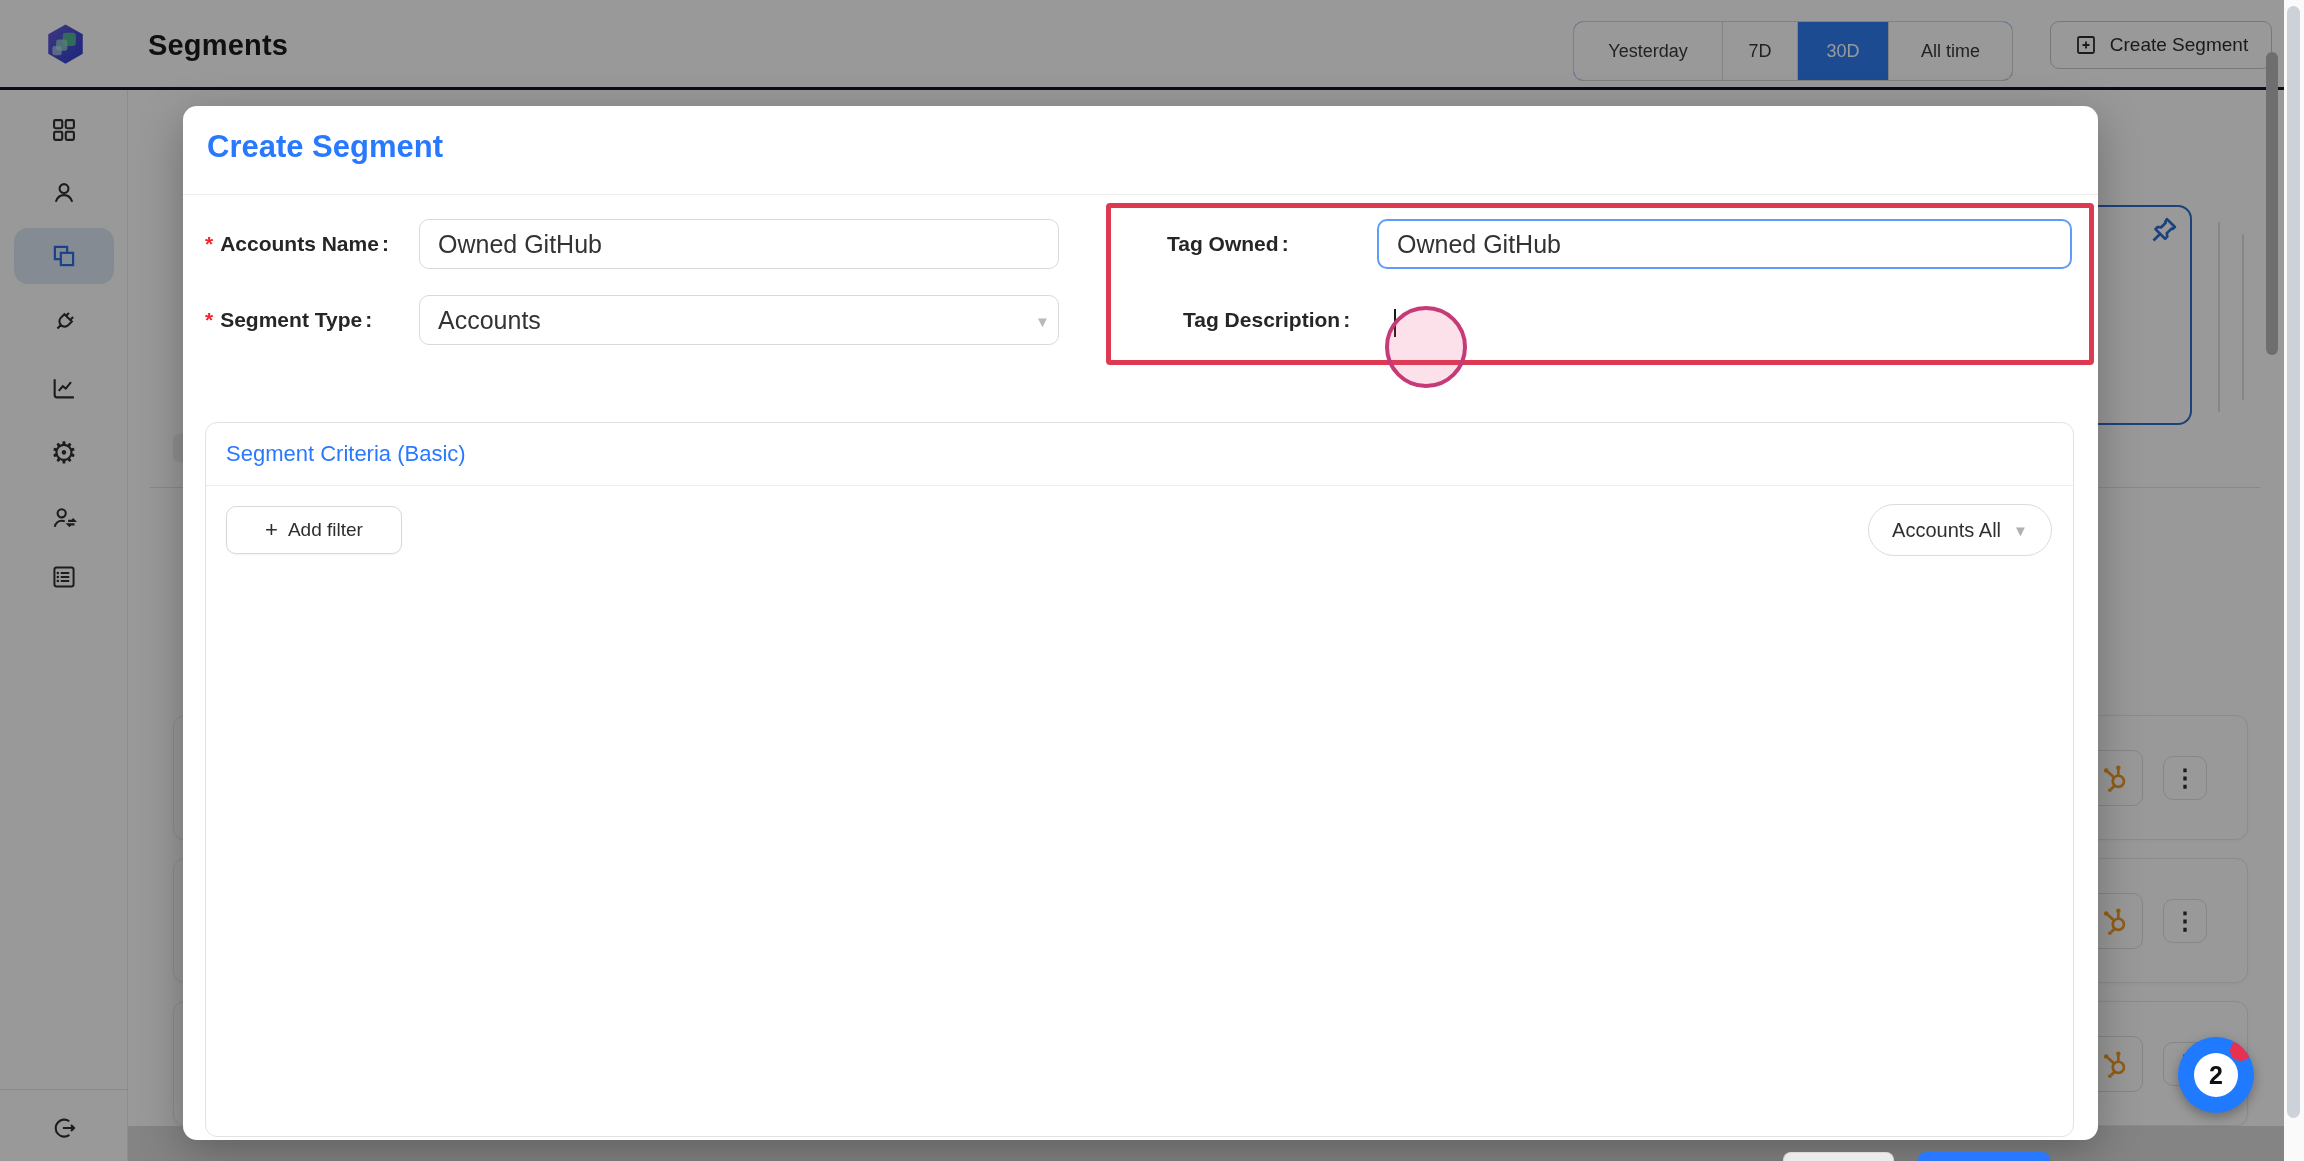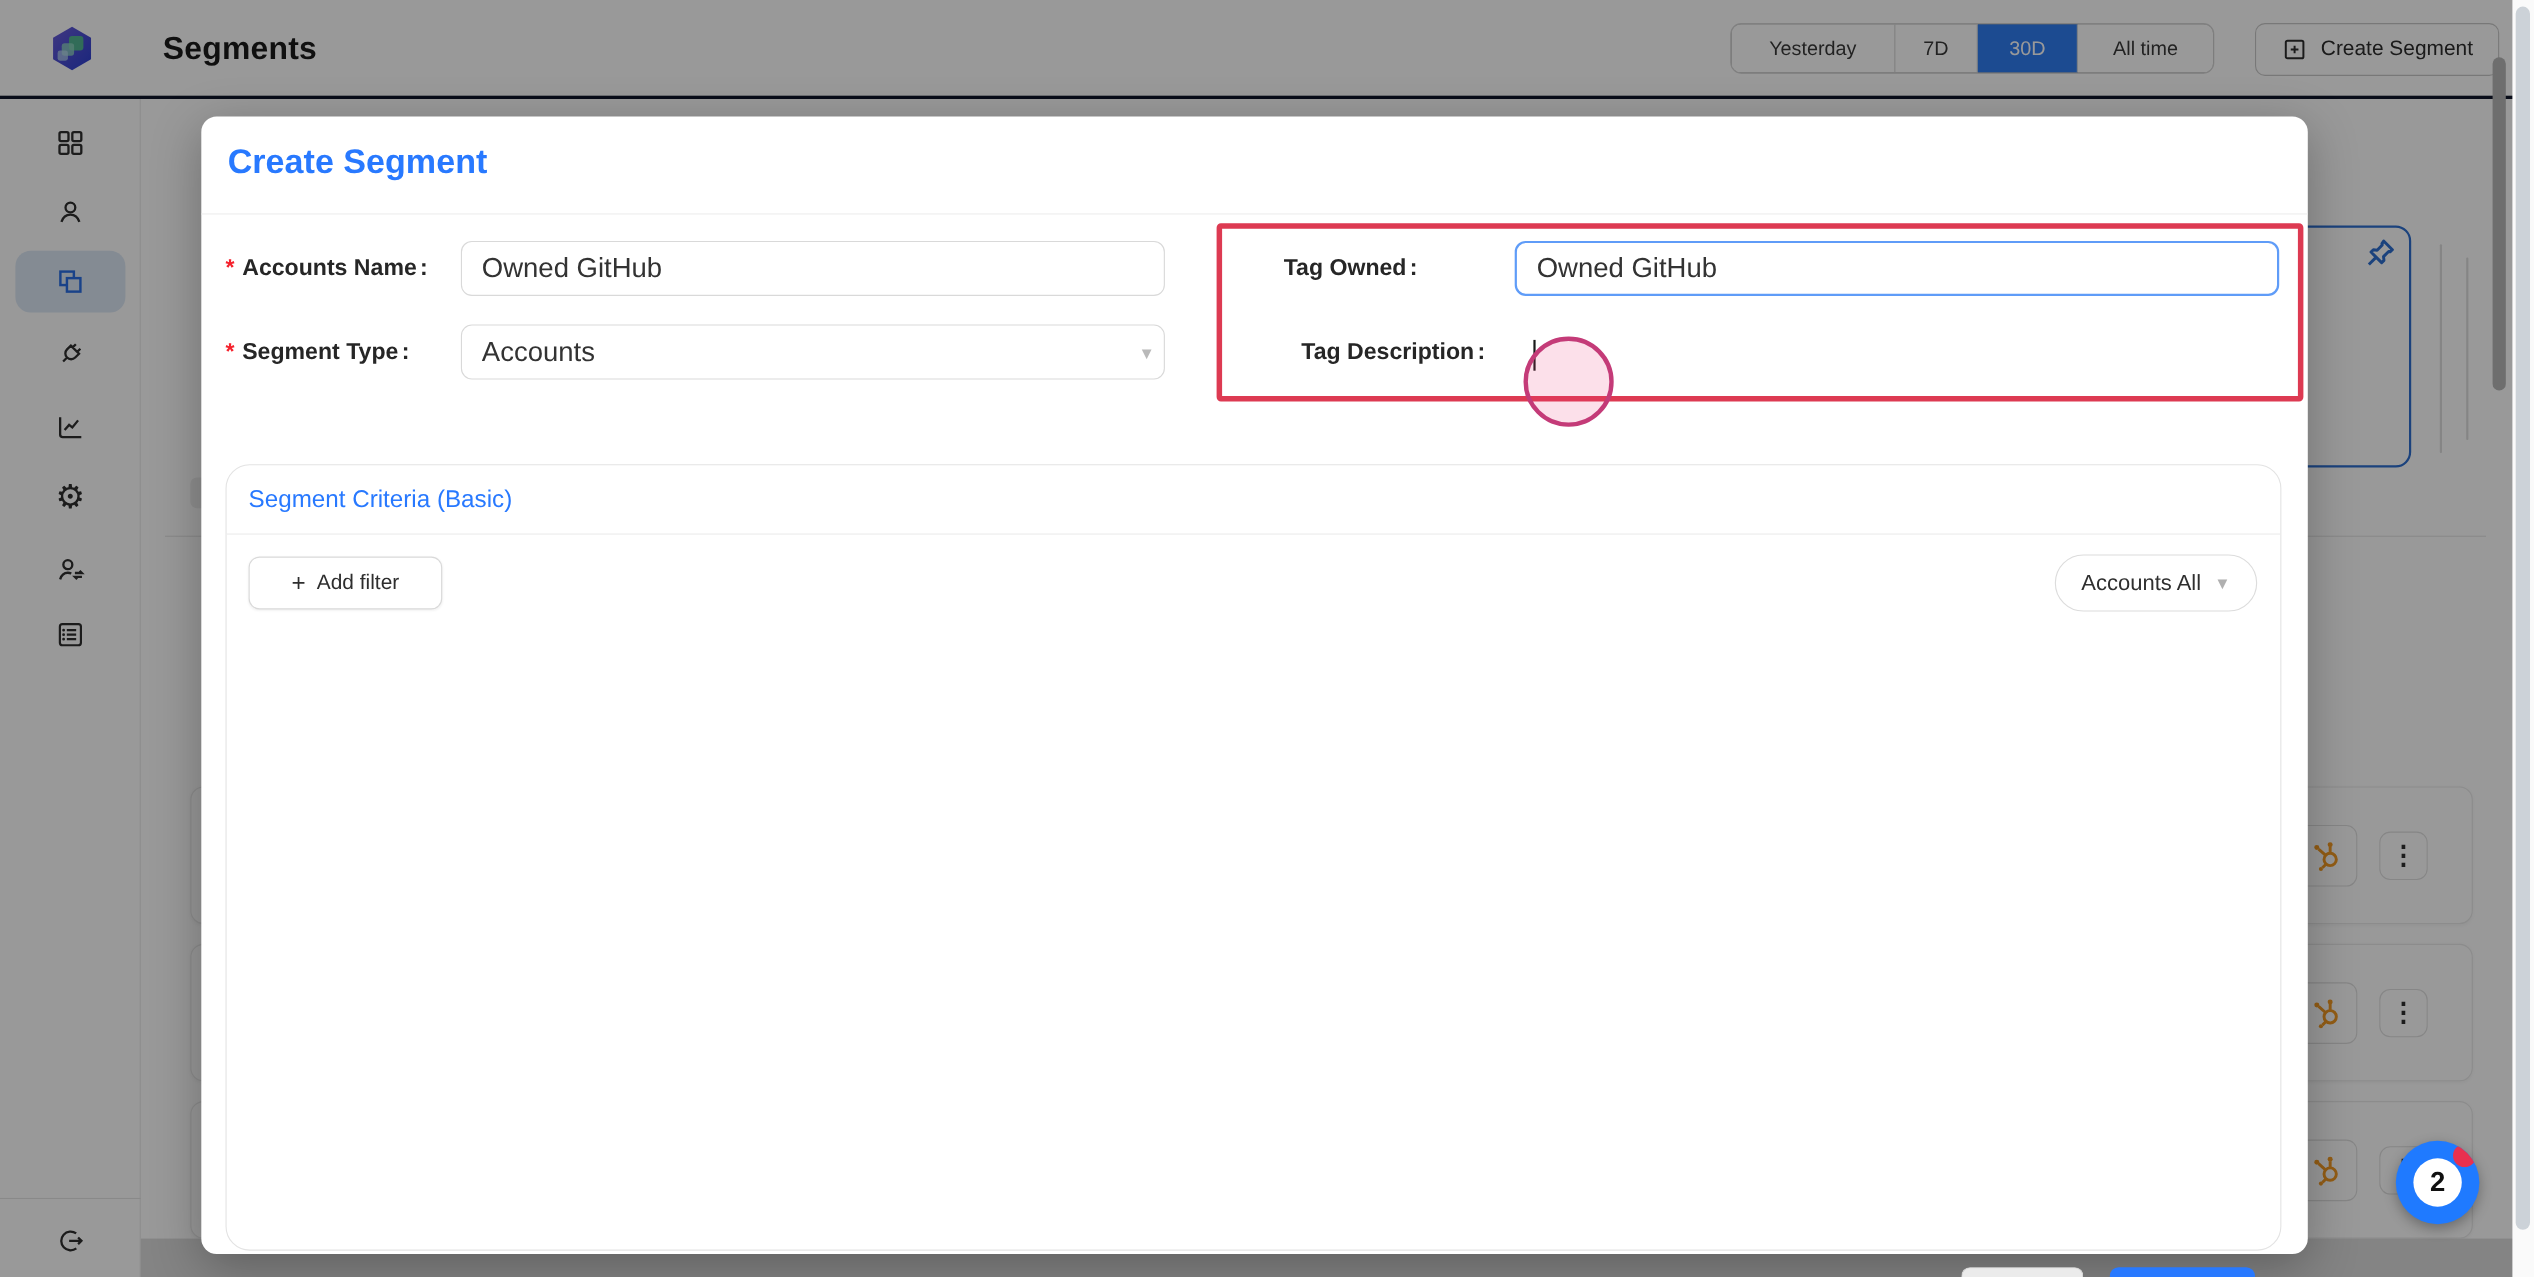--- a/index.html
+++ b/index.html
@@ -9,22 +9,22 @@
   svg { display:block; }
 
   
   #page { position:absolute; inset:0; z-index:1; background:#fff; }
   #header { position:absolute; left:0; top:0; width:2304px; height:90px; background:#fff;
     border-bottom:3px solid #0f172a; }
   #page-title { position:absolute; left:148px; top:0; height:90px; display:flex; align-items:center;
     font-size:29px; font-weight:700; color:#1c1c1c; letter-spacing:.2px; }
   #logo { position:absolute; left:43px; top:22px; }
 
-  #time-group { position:absolute; left:1573px; top:21px; height:46px; display:flex;
-    border:1px solid #d5d5d5; border-radius:10px; overflow:hidden; background:#a3a3a3; }
+  #time-group { position:absolute; left:1573px; top:21px; height:60px; display:flex;
+    border:1px solid #d5d5d5; border-radius:10px; overflow:hidden; background:#3b82f6; }
   .time-seg { display:flex; align-items:center; justify-content:center; font-size:18px; color:#3a3a3a;
     border-right:1px solid #dadada; cursor:pointer; background:#fff; }
   .time-seg:last-child { border-right:none; }
   .time-seg.active { background:#2f7df2; color:#fff; }
   #create-seg-btn { position:absolute; left:2050px; top:21px; width:222px; height:48px;
     border:1px solid #c9c9c9; border-radius:9px; background:#fff; display:flex; align-items:center;
     justify-content:center; gap:12px; font-size:19px; color:#2e2e2e; }
 
   #sidebar { position:absolute; left:0; top:90px; width:128px; height:1071px; background:#fff;
     border-right:1px solid #ececec; }
@@ -62,21 +62,21 @@
   .req { color:#f5222d; margin-right:7px; font-weight:600; }
   .colon { margin-left:3px; font-weight:600; }
   .inp { position:absolute; height:50px; border:1.5px solid #d9d9d9; border-radius:10px;
     padding:0 18px; font-size:25px; color:#333; font-family:"Liberation Sans",sans-serif; background:#fff; outline:none; width:640px; }
   .inp::placeholder { color:#c9c9c9; }
   .inp.tag { width:695px; border:2px solid #5f9cf8; }
   .sel-caret { position:absolute; color:#b9b9b9; font-size:15px; pointer-events:none; }
   #caret-bar { position:absolute; left:1211px; top:203px; width:2px; height:28px; background:#1a1a1a; }
 
   #criteria-card { position:absolute; left:22px; top:316px; width:1869px; height:715px;
-    border:1.5px solid #e3e3e3; border-radius:22px; background:#fff; }
+    border:1.5px solid #e3e3e3; border-radius:12px; background:#fff; }
   #criteria-title { position:absolute; left:20px; top:18px; font-size:22px; font-weight:500; color:#2879ff; }
   #criteria-divider { position:absolute; left:0; top:62px; width:100%; height:1px; background:#ececec; }
   #add-filter-btn { position:absolute; left:20px; top:83px; width:176px; height:48px; border:1px solid #d9d9d9;
     border-radius:10px; background:#fff; display:flex; align-items:center; justify-content:center; gap:10px;
     font-size:19px; color:#2e2e2e; box-shadow:0 1px 2px rgba(0,0,0,.05); }
   #add-filter-btn .plus { font-size:22px; font-weight:400; color:#2e2e2e; }
   #matches-btn { position:absolute; right:21px; top:81px; width:184px; height:52px; border:1px solid #dcdcdc;
     border-radius:26px; background:#fff; display:flex; align-items:center; justify-content:center; gap:12px;
     font-size:20px; color:#2f2f2f; }
   #matches-btn .caret { color:#b0b0b0; font-size:15px; }

